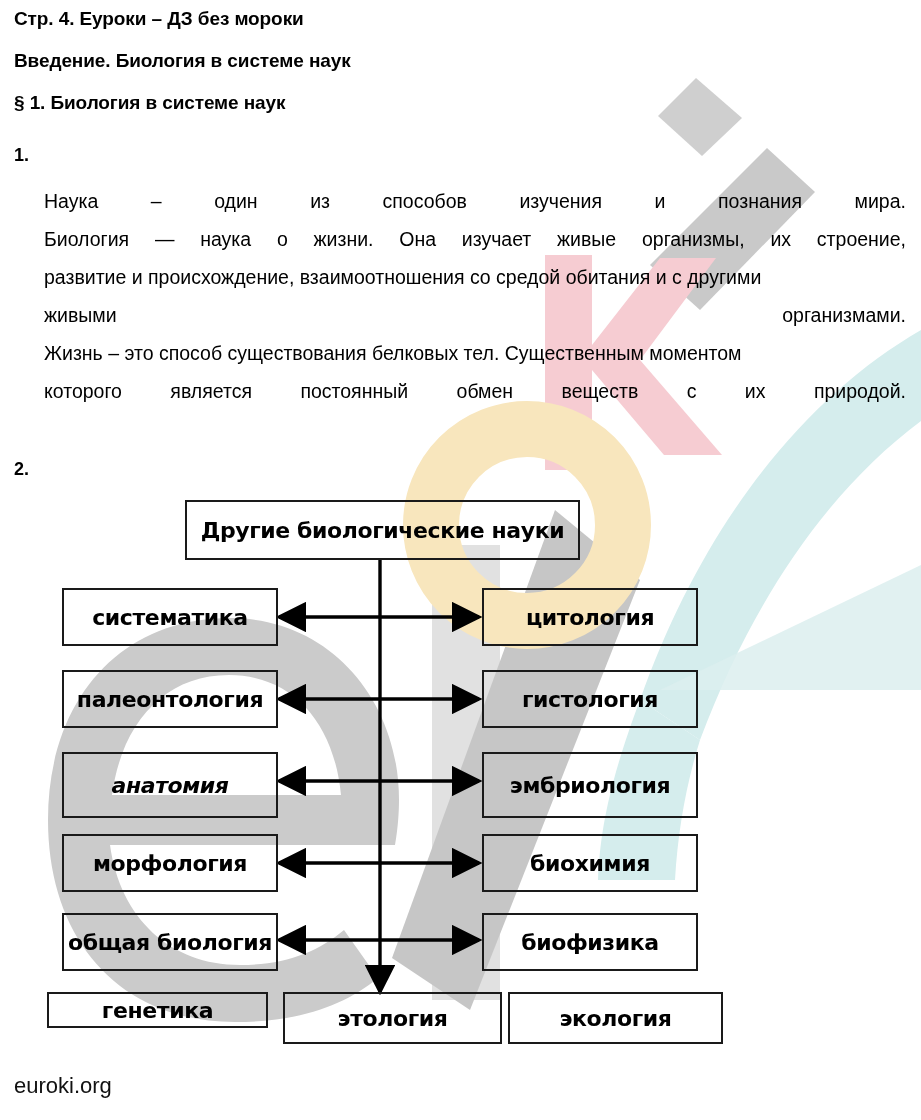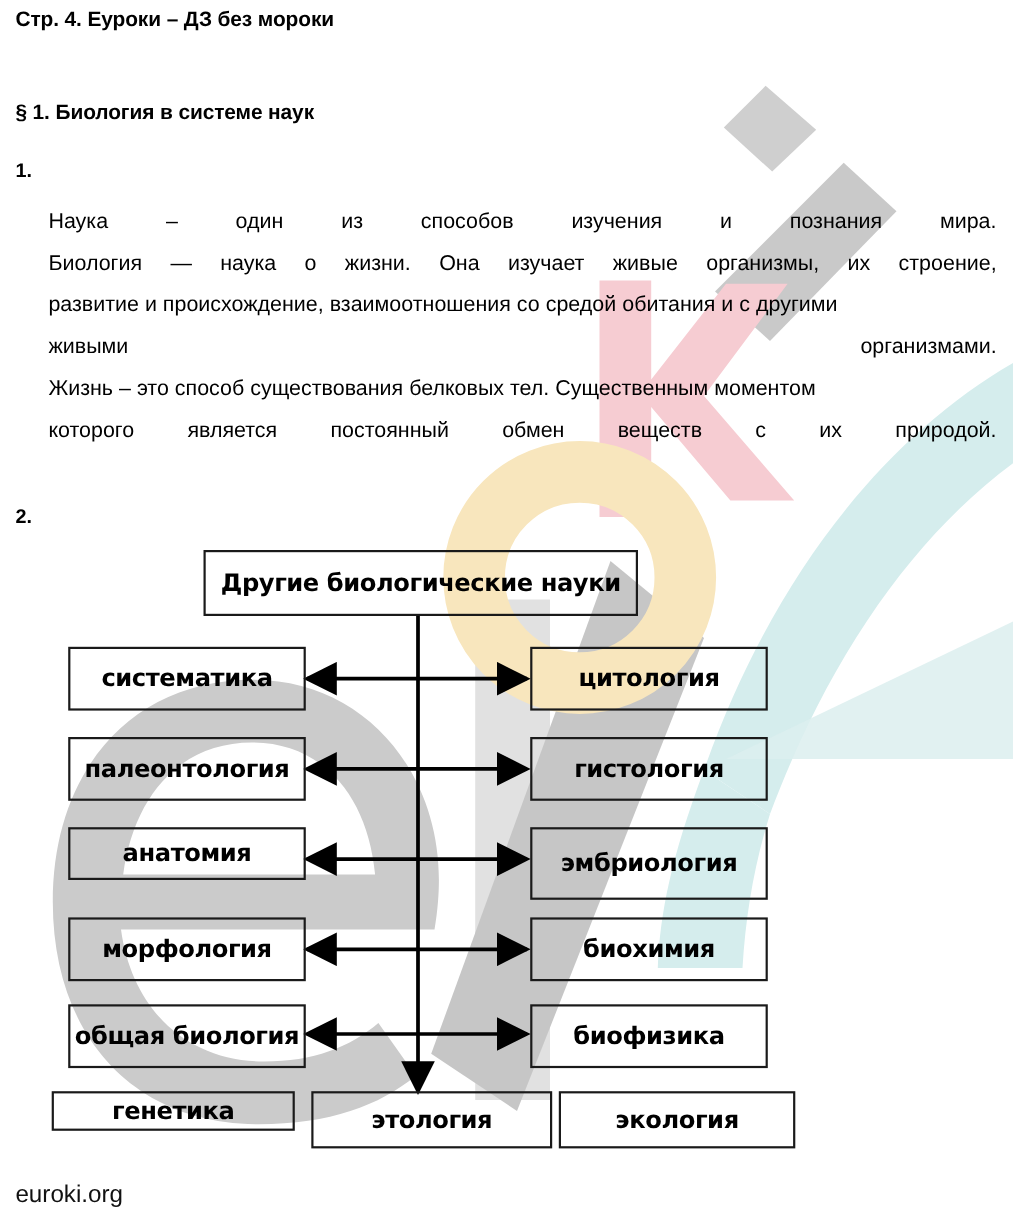--- a/index.html
+++ b/index.html
@@ -150,20 +150,21 @@
 
     <g>
       <polygon points="921,565 921,690 660,690" fill="#dceeee" opacity="0.85"></polygon>
     </g>
   </g>
 </svg>
 
 <div id="content">
 
   <div class="hdr" id="hdr-page">Стр. 4. Еуроки – ДЗ без мороки</div>
+  <div class="hdr" id="hdr-intro">Введение. Биология в системе наук</div>
   <div class="hdr" id="hdr-section">§ 1. Биология в системе наук</div>
 
   <div class="qnum" id="q1">1.</div>
 
   <div id="para">
     <span class="ln just">
       <span>Наука</span>
       <span>–</span>
       <span>один</span>
       <span>из</span>
@@ -224,21 +225,21 @@
       <line x1="279" y1="219" x2="479" y2="219" stroke="#000" stroke-width="3.4" marker-start="url(#al)" marker-end="url(#ar)"></line>
       <line x1="279" y1="301" x2="479" y2="301" stroke="#000" stroke-width="3.4" marker-start="url(#al)" marker-end="url(#ar)"></line>
       <line x1="279" y1="383" x2="479" y2="383" stroke="#000" stroke-width="3.4" marker-start="url(#al)" marker-end="url(#ar)"></line>
       <line x1="279" y1="460" x2="479" y2="460" stroke="#000" stroke-width="3.4" marker-start="url(#al)" marker-end="url(#ar)"></line>
     </svg>
 
     <div class="node" style="left:185px; top:20px; width:395px; height:60px;">Другие биологические науки</div>
 
     <div class="node" style="left:62px; top:108px; width:216px; height:58px;">систематика</div>
     <div class="node" style="left:62px; top:190px; width:216px; height:58px;">палеонтология</div>
-    <div class="node" style="left:62px; top:272px; width:216px; height:48px;">анатомия</div>
+    <div class="node" style="left:62px; top:272px; width:216px; height:66px;font-style:italic;">анатомия</div>
     <div class="node" style="left:62px; top:354px; width:216px; height:58px;">морфология</div>
     <div class="node" style="left:62px; top:433px; width:216px; height:58px;">общая биология</div>
 
     <div class="node" style="left:482px; top:108px; width:216px; height:58px;">цитология</div>
     <div class="node" style="left:482px; top:190px; width:216px; height:58px;">гистология</div>
     <div class="node" style="left:482px; top:272px; width:216px; height:66px;">эмбриология</div>
     <div class="node" style="left:482px; top:354px; width:216px; height:58px;">биохимия</div>
     <div class="node" style="left:482px; top:433px; width:216px; height:58px;">биофизика</div>
 
     <div class="node" style="left:47px; top:512px; width:221px; height:36px;">генетика</div>

